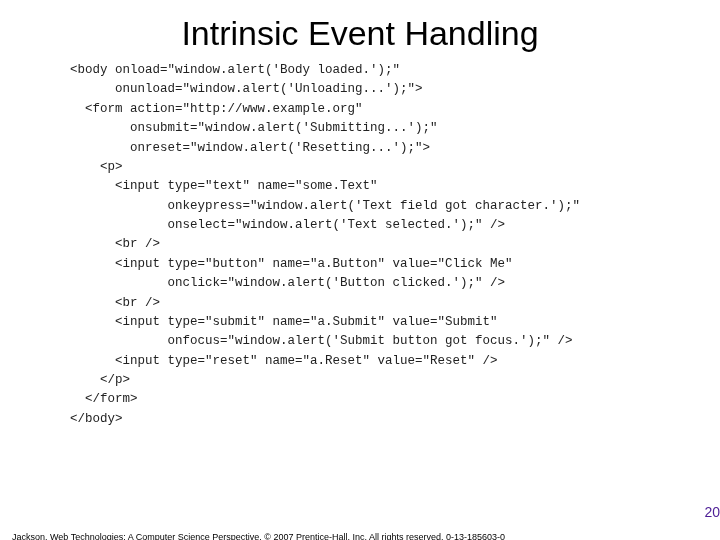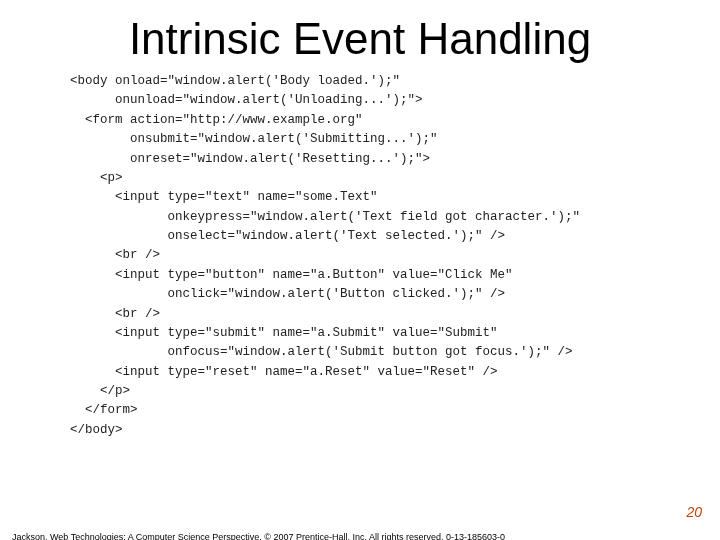--- a/index.html
+++ b/index.html
@@ -12,43 +12,42 @@
     position: relative;
     overflow: hidden;
   }
   .slide {
     width: 720px;
     height: 540px;
     position: relative;
     box-sizing: border-box;
   }
   .title {
-    font-size: 44px;
+    font-size: 34px;
     font-weight: 400;
     text-align: center;
     margin-top: 14px;
     margin-bottom: 6px;
     color: #000;
   }
   .code-block {
     font-family: "Courier New", Courier, monospace;
     font-size: 12.5px;
     line-height: 1.55;
     color: #222;
     white-space: pre;
     margin-left: 70px;
     margin-top: 8px;
   }
   .page-num {
     position: absolute;
-    right: 18px;
+    right: 0;
     bottom: 34px;
     font-size: 14px;
-    color: #c2410c;
-    font-style: italic;
+    color: #4c1d95;
   }
   .footer {
     position: absolute;
     left: 12px;
     bottom: 12px;
     font-size: 9px;
     color: #000;
   }
 </style>
 </head>

